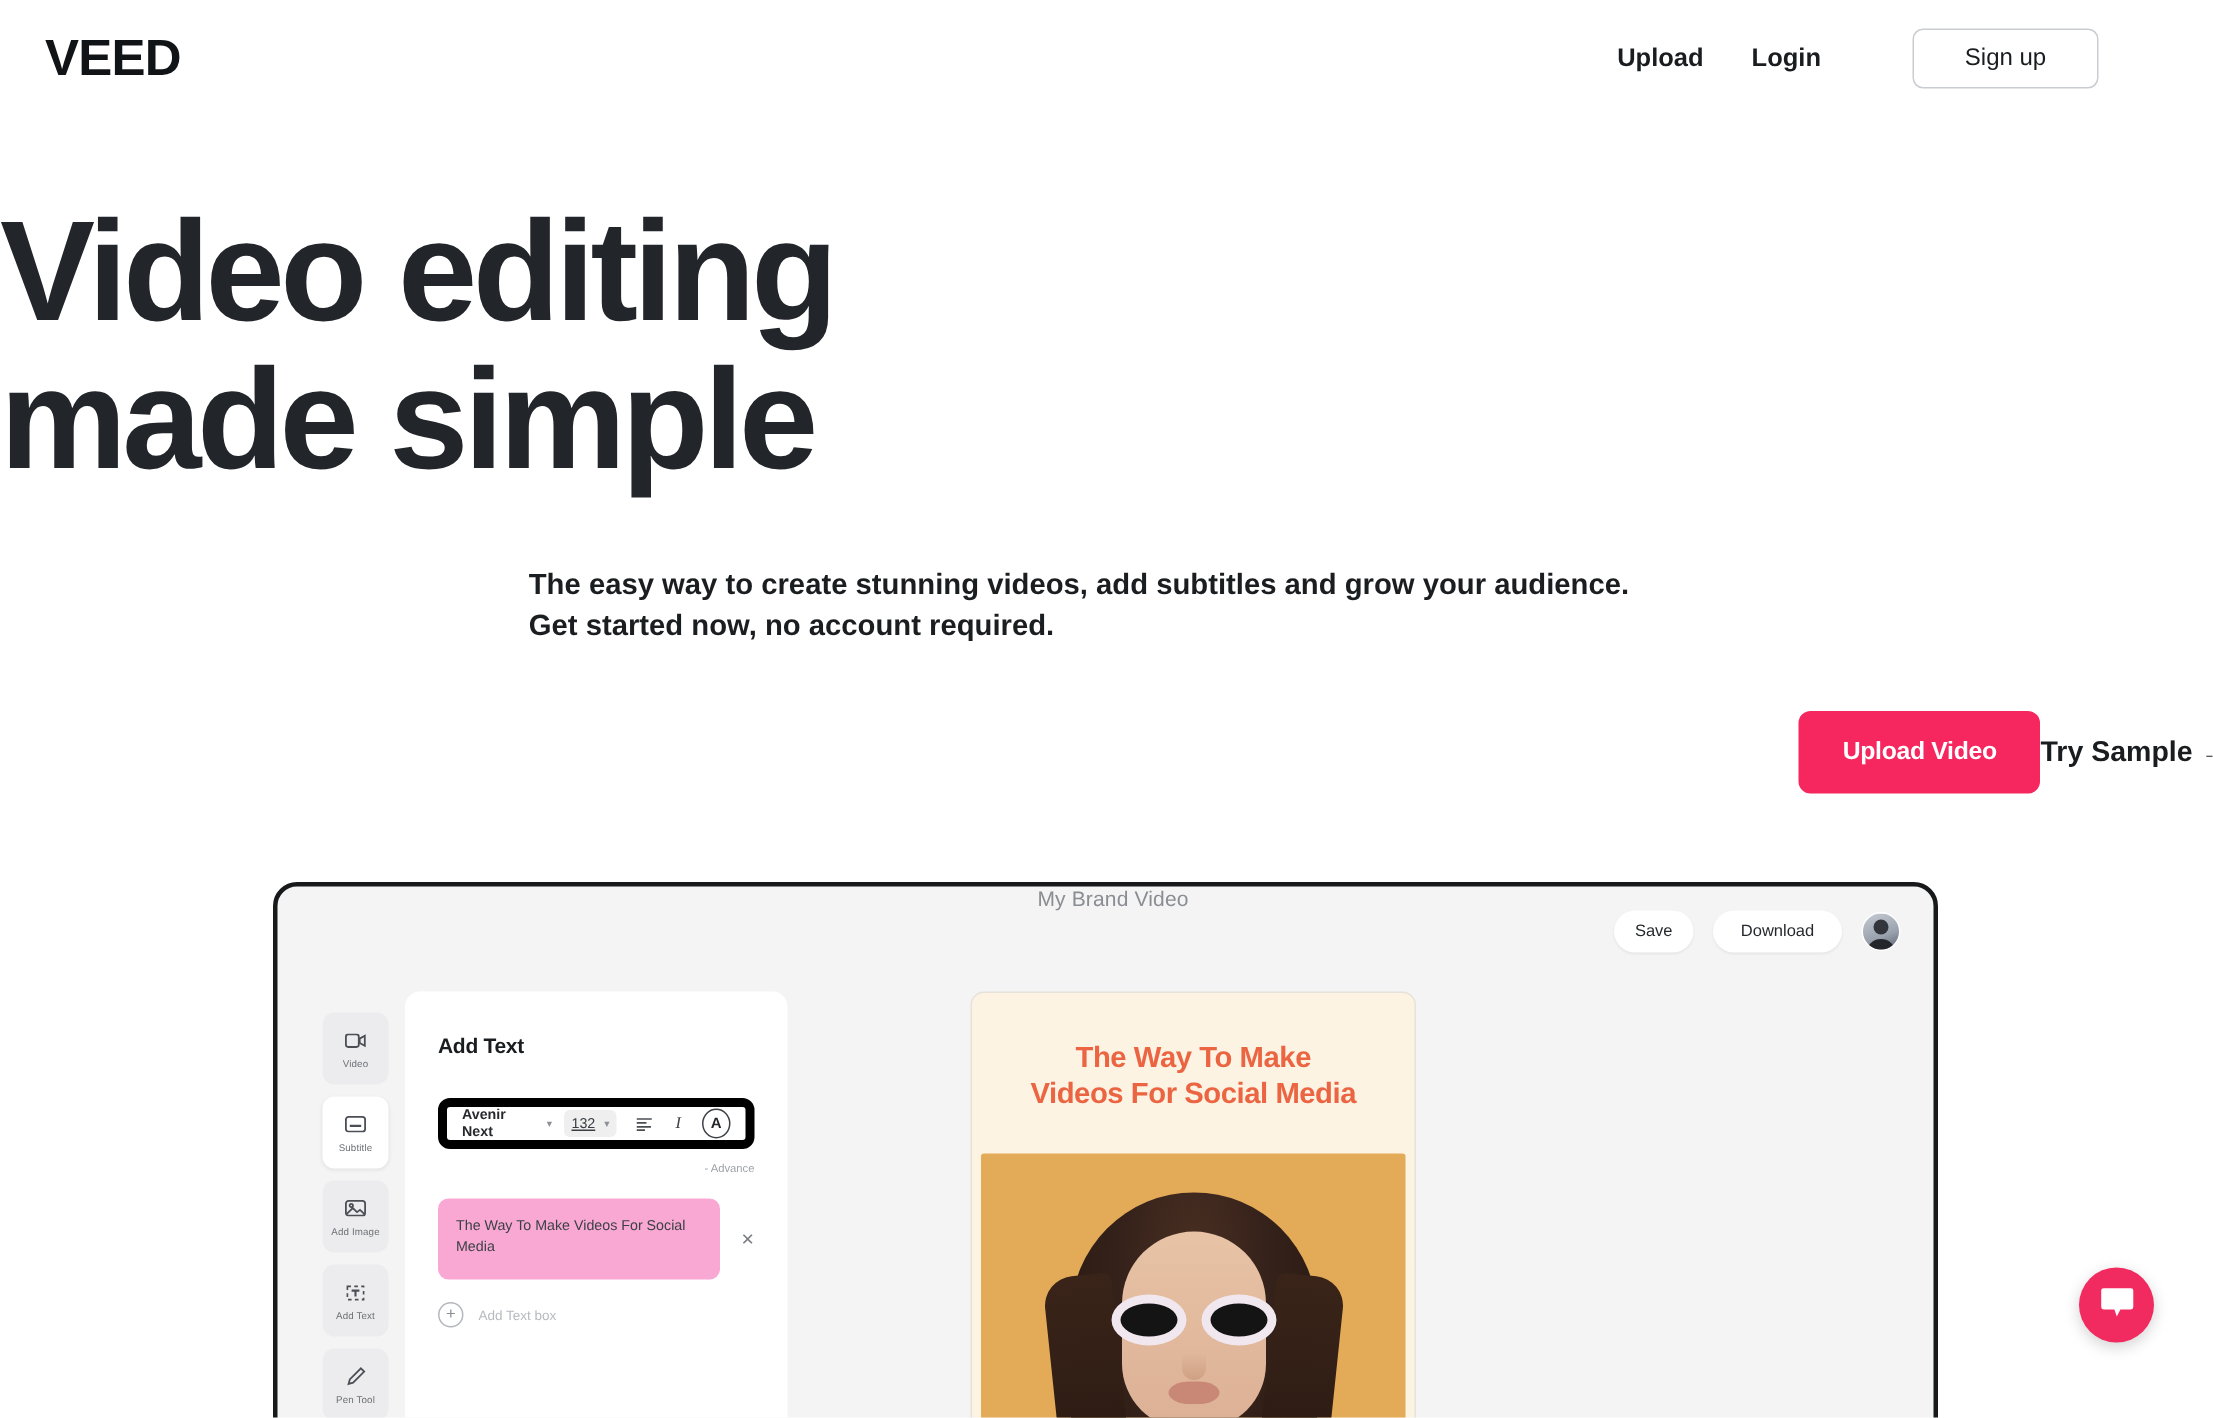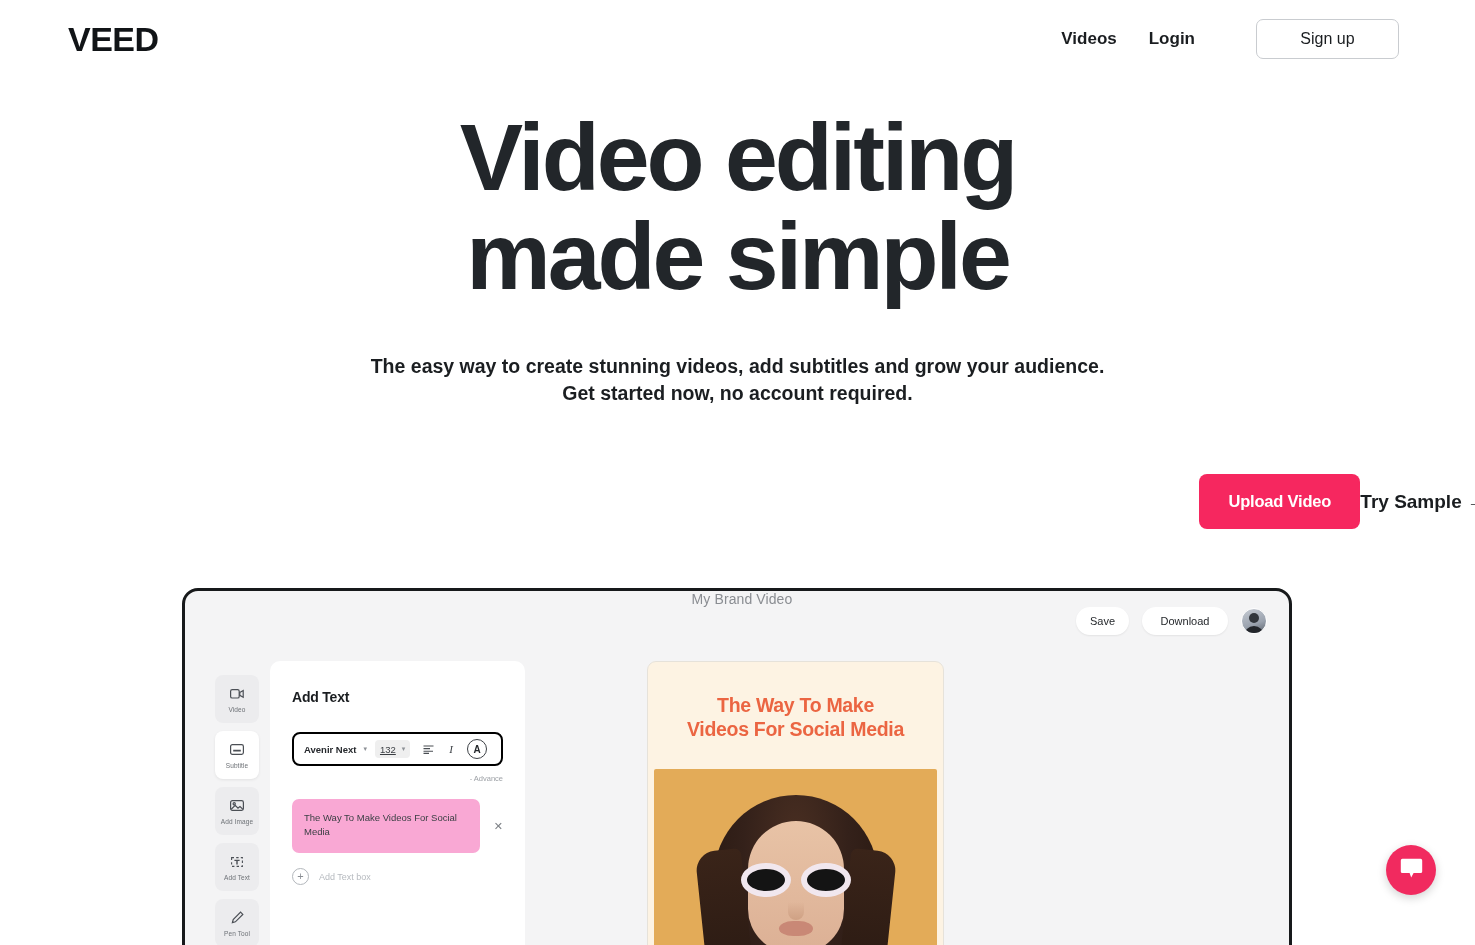--- a/index.html
+++ b/index.html
@@ -8,45 +8,45 @@
     background:#ffffff;
     font-family:"Liberation Sans", sans-serif;
     color:#22262a;
     overflow:hidden;
     position:relative;
   }
 
   
   .navbar {
     position:absolute; top:0; left:0; width:1475px; height:78px;
-    display:flex; align-items:center; padding:0 76px 0 68px;
+    display:flex; align-items:center; padding:0 76px 0 30px;
   }
   .logo {
     font-size:34px; font-weight:bold; letter-spacing:-0.5px;
     color:#111417; line-height:1;
   }
   .nav-right {
     margin-left:auto; display:flex; align-items:center; gap:0;
   }
   .nav-link {
     font-size:17px; font-weight:bold; color:#1a1d20;
     text-decoration:none; padding:0 16px; cursor:pointer;
   }
   .signup-btn {
     margin-left:45px;
-    width:143px; height:40px;
+    width:124px; height:40px;
     border:1px solid #c9ccd0; border-radius:7px;
     background:#fff; color:#1a1d20;
     font-size:16px; font-family:"Liberation Sans", sans-serif;
     display:flex; align-items:center; justify-content:center;
     cursor:pointer;
   }
 
   
-  .hero { position:absolute; top:108px; left:0; width:1475px; text-align:center; }
+  .hero { position:absolute; top:132px; left:0; width:1475px; }
   .hero-title {
     font-size:95px; font-weight:bold; line-height:1.04;
     letter-spacing:-3px; color:#22262a;
   }
   .hero-sub {
     margin:47px auto 0; width:770px;
     font-size:19.5px; font-weight:bold; line-height:1.42; color:#1b1e21;
   }
 
   
@@ -122,21 +122,21 @@
 
   
   .panel {
     width:255px; margin-left:11px; margin-top:0;
     background:#fff; border-radius:10px 10px 0 0;
     padding:28px 22px 0 22px;
   }
   .panel-title { font-size:14px; font-weight:bold; color:#1a1d20; letter-spacing:-.2px; }
   .font-bar {
     margin-top:27px; height:34px;
-    border:2px solid #000000; border-radius:8px;
+    border:6px solid #000000; border-radius:8px;
     display:flex; align-items:center; padding:0 10px; gap:0;
   }
   .font-name { font-size:9.5px; font-weight:bold; color:#26292d; }
   .caret { font-size:7px; color:#8d9196; margin:0 8px 0 7px; }
   .size-box {
     background:#efefef; border-radius:4px; height:18px;
     display:flex; align-items:center; padding:0 5px; gap:6px;
   }
   .size-val { font-size:9.5px; color:#3a3e43;text-decoration:underline; }
   .fb-ico { margin-left:13px; display:flex; align-items:center; color:#4a4e53; }
@@ -221,21 +221,21 @@
     box-shadow:0 3px 10px rgba(0,0,0,.18);
     transform:translate(-50%,-50%);
   }
 </style>
 </head>
 <body>
 
 <div class="navbar">
   <div class="logo">VEED</div>
   <div class="nav-right">
-    <a class="nav-link">Videos</a>
+    <a class="nav-link">Upload</a>
     <a class="nav-link">Login</a>
     <button class="signup-btn">Sign up</button>
   </div>
 </div>
 
 <div class="hero">
   <h1 class="hero-title">
     <span>Video editing</span><br>
     <span>made simple</span>
   </h1>

